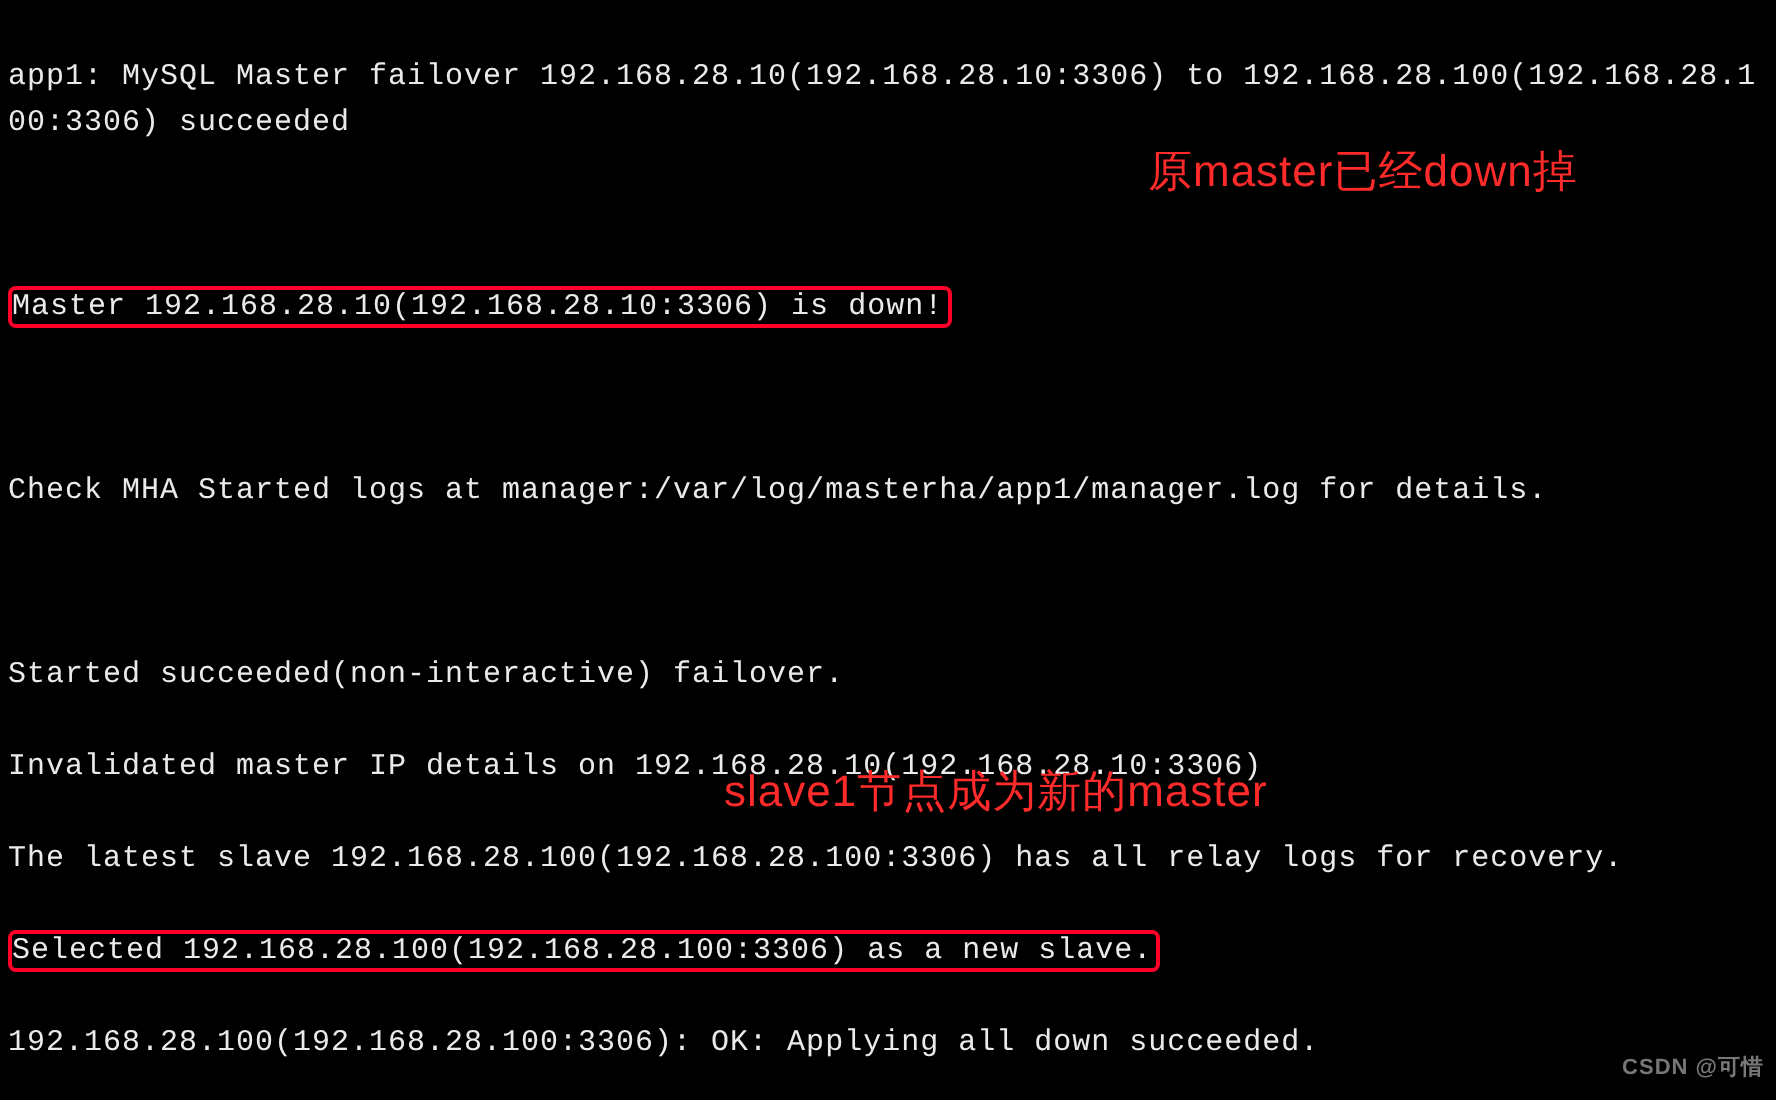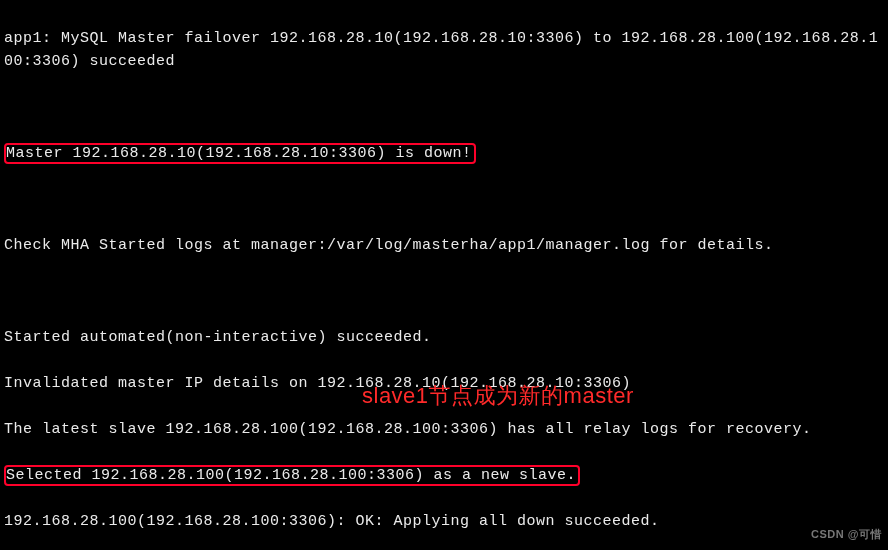--- a/index.html
+++ b/index.html
@@ -32,21 +32,21 @@
 <span></span>
 
 <span class="boxed">Master 192.168.28.10(192.168.28.10:3306) is down!</span>
 
 <span></span>
 
 <span>Check MHA Started logs at manager:/var/log/masterha/app1/manager.log for details.</span>
 
 <span></span>
 
-<span>Started automated(non-interactive) succeeded.</span>
+<span>Started succeeded(non-interactive) failover.</span>
 
 <span>Invalidated master IP details on 192.168.28.10(192.168.28.10:3306)</span>
 
 <span>The latest slave 192.168.28.100(192.168.28.100:3306) has all relay logs for recovery.</span>
 
 <span class="boxed">Selected 192.168.28.100(192.168.28.100:3306) as a new slave.</span>
 
 <span>192.168.28.100(192.168.28.100:3306): OK: Applying all down succeeded.</span>
 
 
@@ -55,15 +55,16 @@
 
 
 
 
 
 
 
 
 
 
+<div class="note" style="left:574px;top:74px;">原master已经down掉</div>
 <div class="note" style="left:362px;top:384px;">slave1节点成为新的master</div>
 <div class="watermark">CSDN @可惜</div>
 </div>
 
 </body></html>

